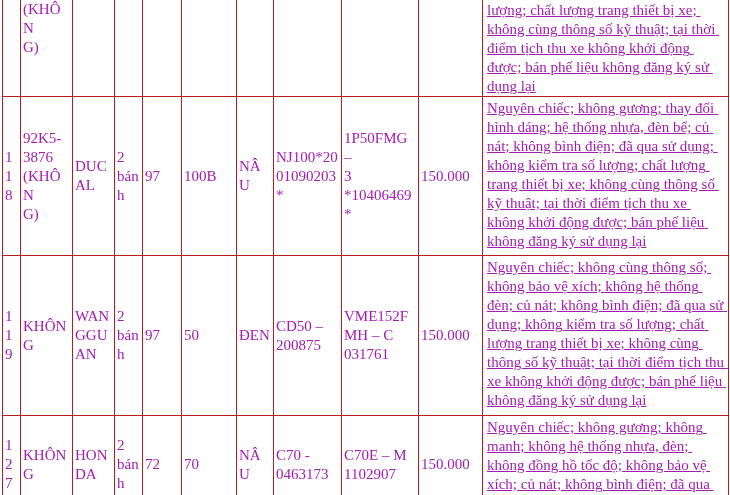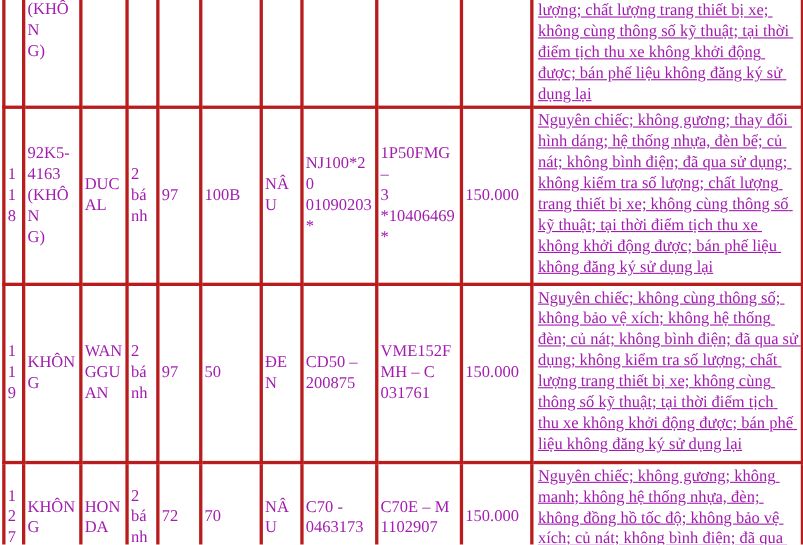--- a/index.html
+++ b/index.html
@@ -9,21 +9,21 @@
   .page {
     position: relative; width: 730px; height: 495px; background: #ffffff;
     font-family: "Liberation Serif", "DejaVu Serif", serif;
     font-size: 15px; line-height: 19px; color: #a21caf;
   }
   table.doc-table {
     position: absolute; left: 2px; top: 0;
     border-collapse: collapse; table-layout: fixed; width: 726px;
   }
   td {
-    border: 3px solid #b91c1c;
+    border: 1px solid #b91c1c;
     vertical-align: middle;
     padding: 0 2px;
     overflow: hidden;
   }
   td .t {
     display: block;
     white-space: pre-wrap;
     overflow-wrap: break-word;
   }
   tr.row-partial td { border-top: none; height: 82px; vertical-align: top; }
@@ -83,21 +83,21 @@
           </td>
     </tr>
 
     <tr class="row-118">
       <td>
             <span class="t">11
 8</span>
           </td>
       <td>
             <span class="t">92K5-
-4163
+3876
 (KHÔN
 G)</span>
           </td>
       <td>
             <span class="t">DUC
 AL</span>
           </td>
       <td>
             <span class="t">2
 bánh</span>

